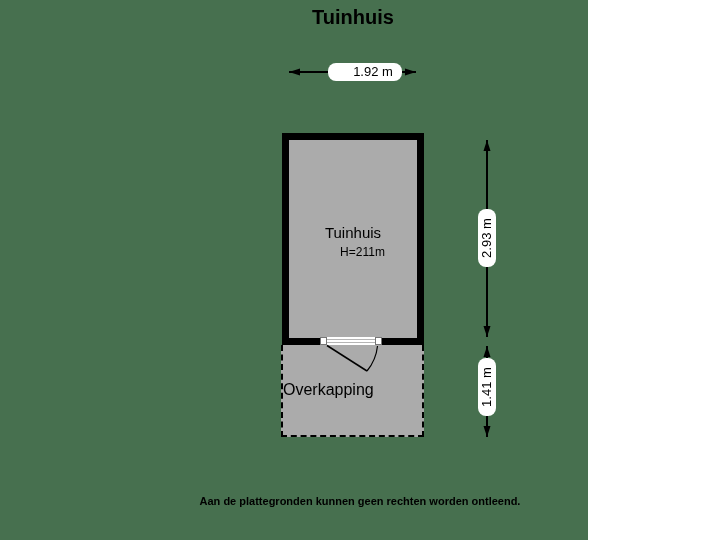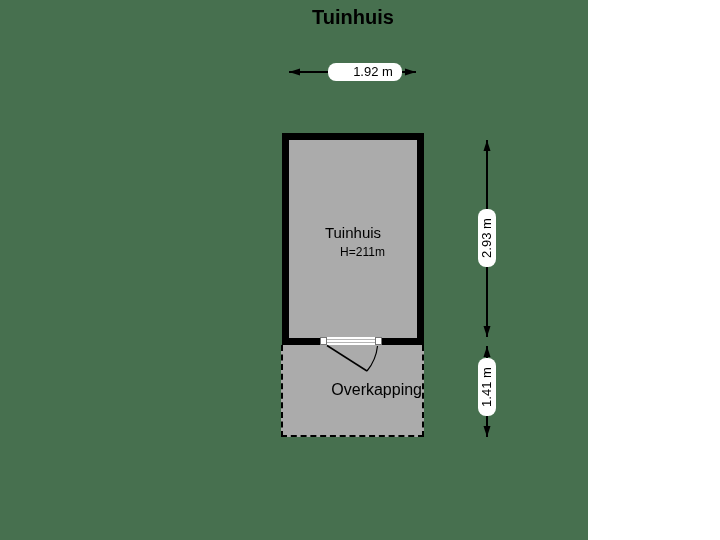--- a/index.html
+++ b/index.html
@@ -41,21 +41,21 @@
   }
   
   .room-overkapping{
     position:absolute;left:281px;top:345px;
     width:143px;height:92px;
     background:var(--room-fill);
     border-left:2px dashed var(--wall);
     border-right:2px dashed var(--wall);
     border-bottom:2px dashed var(--wall);
     box-sizing:border-box;
-    display:flex;align-items:center;justify-content:flex-end;
+    display:flex;align-items:center;justify-content:flex-start;
   }
   .room-overkapping-name{
     font-size:16px;color:var(--text);
   }
   
   .door-opening{
     position:absolute;left:320px;top:337px;width:62px;height:8px;
     background:#ffffff;
   }
   .threshold-lines{
@@ -137,15 +137,16 @@
     <g>
       <line x1="17" y1="216" x2="17" y2="307" stroke-width="2"></line>
       <polygon points="17,216 13.5,227 20.5,227" fill="#000"></polygon>
       <polygon points="17,307 13.5,296 20.5,296" fill="#000"></polygon>
     </g>
   </svg>
   <div class="dim-label height-dim-label height-main-label">2.93 m</div>
   <div class="dim-label height-dim-label height-canopy-label">1.41 m</div>
 
   <div class="disclaimer">
+    <div>Aan de plattegronden kunnen geen rechten worden ontleend.</div>
   </div>
 
 </div>
 
 </body></html>

